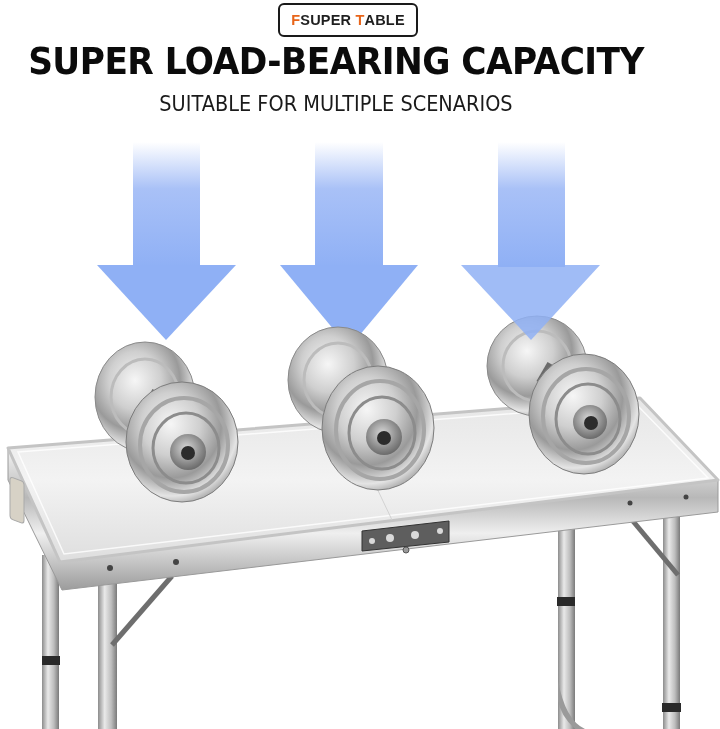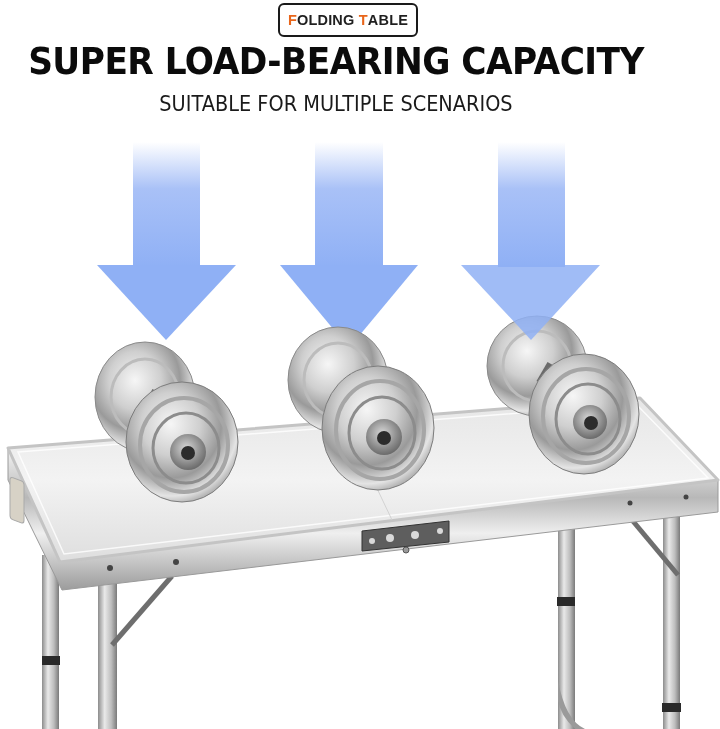--- a/index.html
+++ b/index.html
@@ -24,21 +24,21 @@
     letter-spacing: 0px; white-space: nowrap; z-index: 5;
     transform: scaleX(0.92); transform-origin: center;
   }
   svg.scene { position: absolute; left: 0; top: 0; width: 720px; height: 729px; }
 </style>
 </head>
 <body>
 
 <div class="badge">
   <span class="accent">F</span>
-    <span style="white-space:pre">OLDING </span>
+    <span style="white-space:pre">SUPER </span>
     <span class="accent">T</span>
     <span>ABLE</span>
 </div>
 
 <div class="headline">SUPER LOAD-BEARING CAPACITY</div>
 <div class="subtitle">SUITABLE FOR MULTIPLE SCENARIOS</div>
 
 <svg class="scene" viewBox="0 0 720 729" xmlns="http://www.w3.org/2000/svg">
   <defs>
     <linearGradient id="shaftGrad" x1="0" y1="0" x2="0" y2="1">

